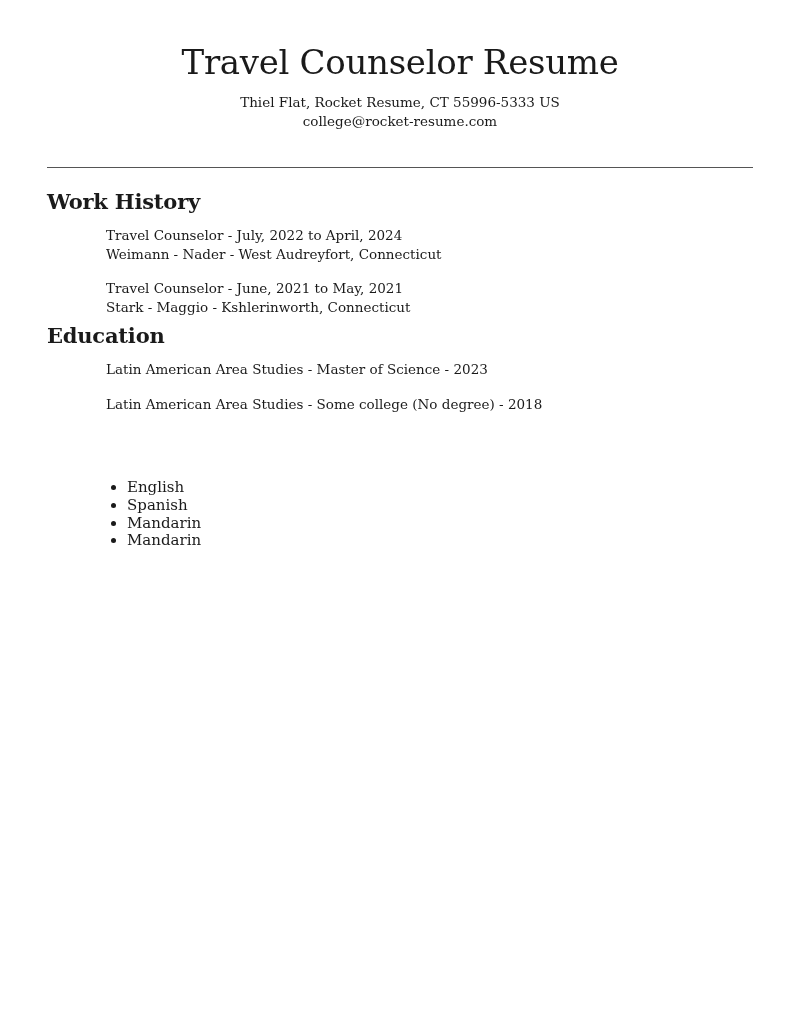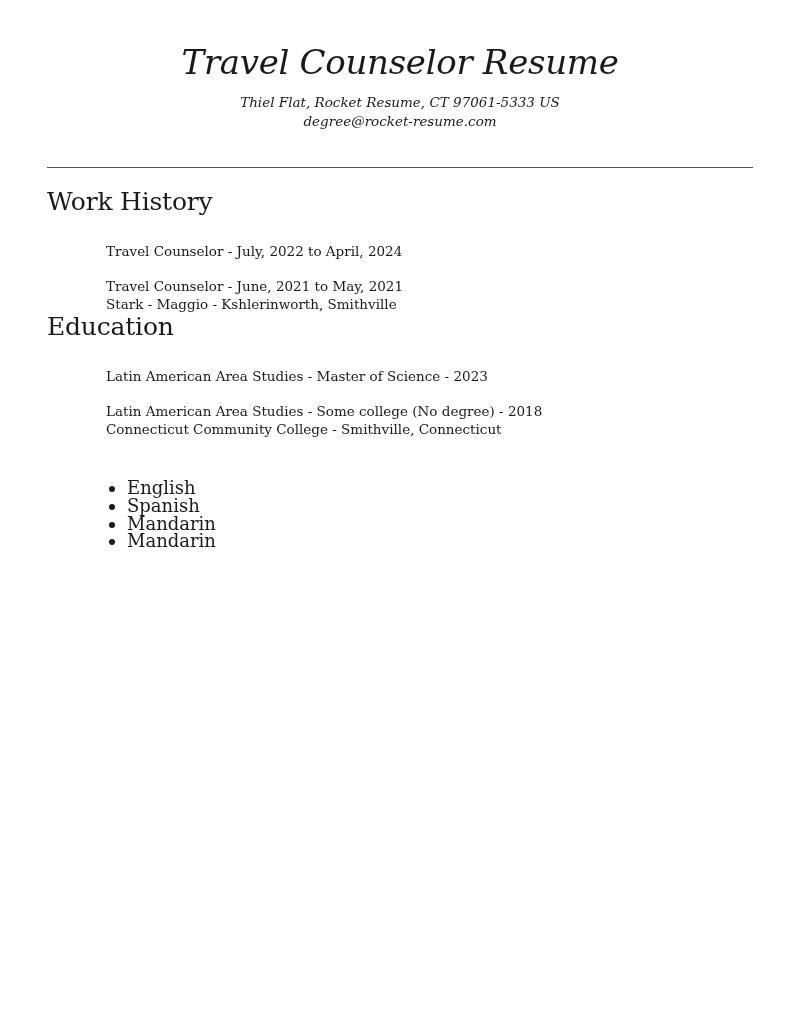--- a/index.html
+++ b/index.html
@@ -1,84 +1,84 @@
 <!DOCTYPE html>
 <html><head>
 <meta charset="utf-8">
 <style>
   html, body { margin: 0; padding: 0; background: #ffffff; }
   body {
     width: 800px; height: 1035px; position: relative; overflow: hidden;
     font-family: "DejaVu Serif", "Liberation Serif", serif;
     color: #1a1a1a;
   }
-  .header { text-align: center; padding-top: 41px; font-style: italic; }
+  .header { text-align: center; padding-top: 41px; }
   .title {
     font-size: 34px; font-weight: normal; margin: 0; line-height: 42px;
     letter-spacing: -0.3px;
   }
   .contact {
     font-size: 13.5px; line-height: 19px; margin-top: 10px;
   }
   .contact div { margin: 0; }
   .rule {
     position: absolute; left: 47px; top: 167px; width: 706px; height: 0;
     border-top: 1.5px solid #555;
   }
   .section { position: absolute; left: 47px; }
   .section h2 {
-    font-size: 25px; font-weight: normal; margin: 0; line-height: 32px;
+    font-size: 21px; font-weight: bold; margin: 0; line-height: 32px;
     letter-spacing: -0.2px;
   }
   .entry {
     margin-left: 59px; font-size: 13.5px; line-height: 18.5px;
   }
   .entry + .entry { margin-top: 16px; }
-  .section .entries { margin-top: 24px; }
+  .section .entries { margin-top: 8px; }
   ul.langs {
     margin: 6px 0 0 0; padding-left: 80px;
-    font-size: 18px; line-height: 17.8px;
+    font-size: 15px; line-height: 17.8px;
   }
   ul.langs li { padding-left: 0; }
 </style>
 </head>
 <body>
 
 <div class="header">
   <h1 class="title">Travel Counselor Resume</h1>
   <div class="contact">
-    <div>Thiel Flat, Rocket Resume, CT 97061-5333 US</div>
-    <div>degree@rocket-resume.com</div>
+    <div>Thiel Flat, Rocket Resume, CT 55996-5333 US</div>
+    <div>college@rocket-resume.com</div>
   </div>
 </div>
 
 <div class="rule"></div>
 
 <div class="section" style="top:186px;">
   <h2>Work History</h2>
   <div class="entries">
     <div class="entry">
       <div>Travel Counselor - July, 2022 to April, 2024</div>
+      <div>Weimann - Nader - West Audreyfort, Connecticut</div>
     </div>
     <div class="entry">
       <div>Travel Counselor - June, 2021 to May, 2021</div>
-      <div>Stark - Maggio - Kshlerinworth, Smithville</div>
+      <div>Stark - Maggio - Kshlerinworth, Connecticut</div>
     </div>
   </div>
 </div>
 
-<div class="section" style="top:311px;">
+<div class="section" style="top:320px;">
   <h2>Education</h2>
   <div class="entries">
     <div class="entry">
       <div>Latin American Area Studies - Master of Science - 2023</div>
     </div>
     <div class="entry">
       <div>Latin American Area Studies - Some college (No degree) - 2018</div>
-      <div>Connecticut Community College - Smithville, Connecticut</div>
     </div>
   </div>
 </div>
 
 <div class="section" style="top:473px;">
   <ul class="langs">
     <li>English</li>
     <li>Spanish</li>
     <li>Mandarin</li>
     <li>Mandarin</li>

